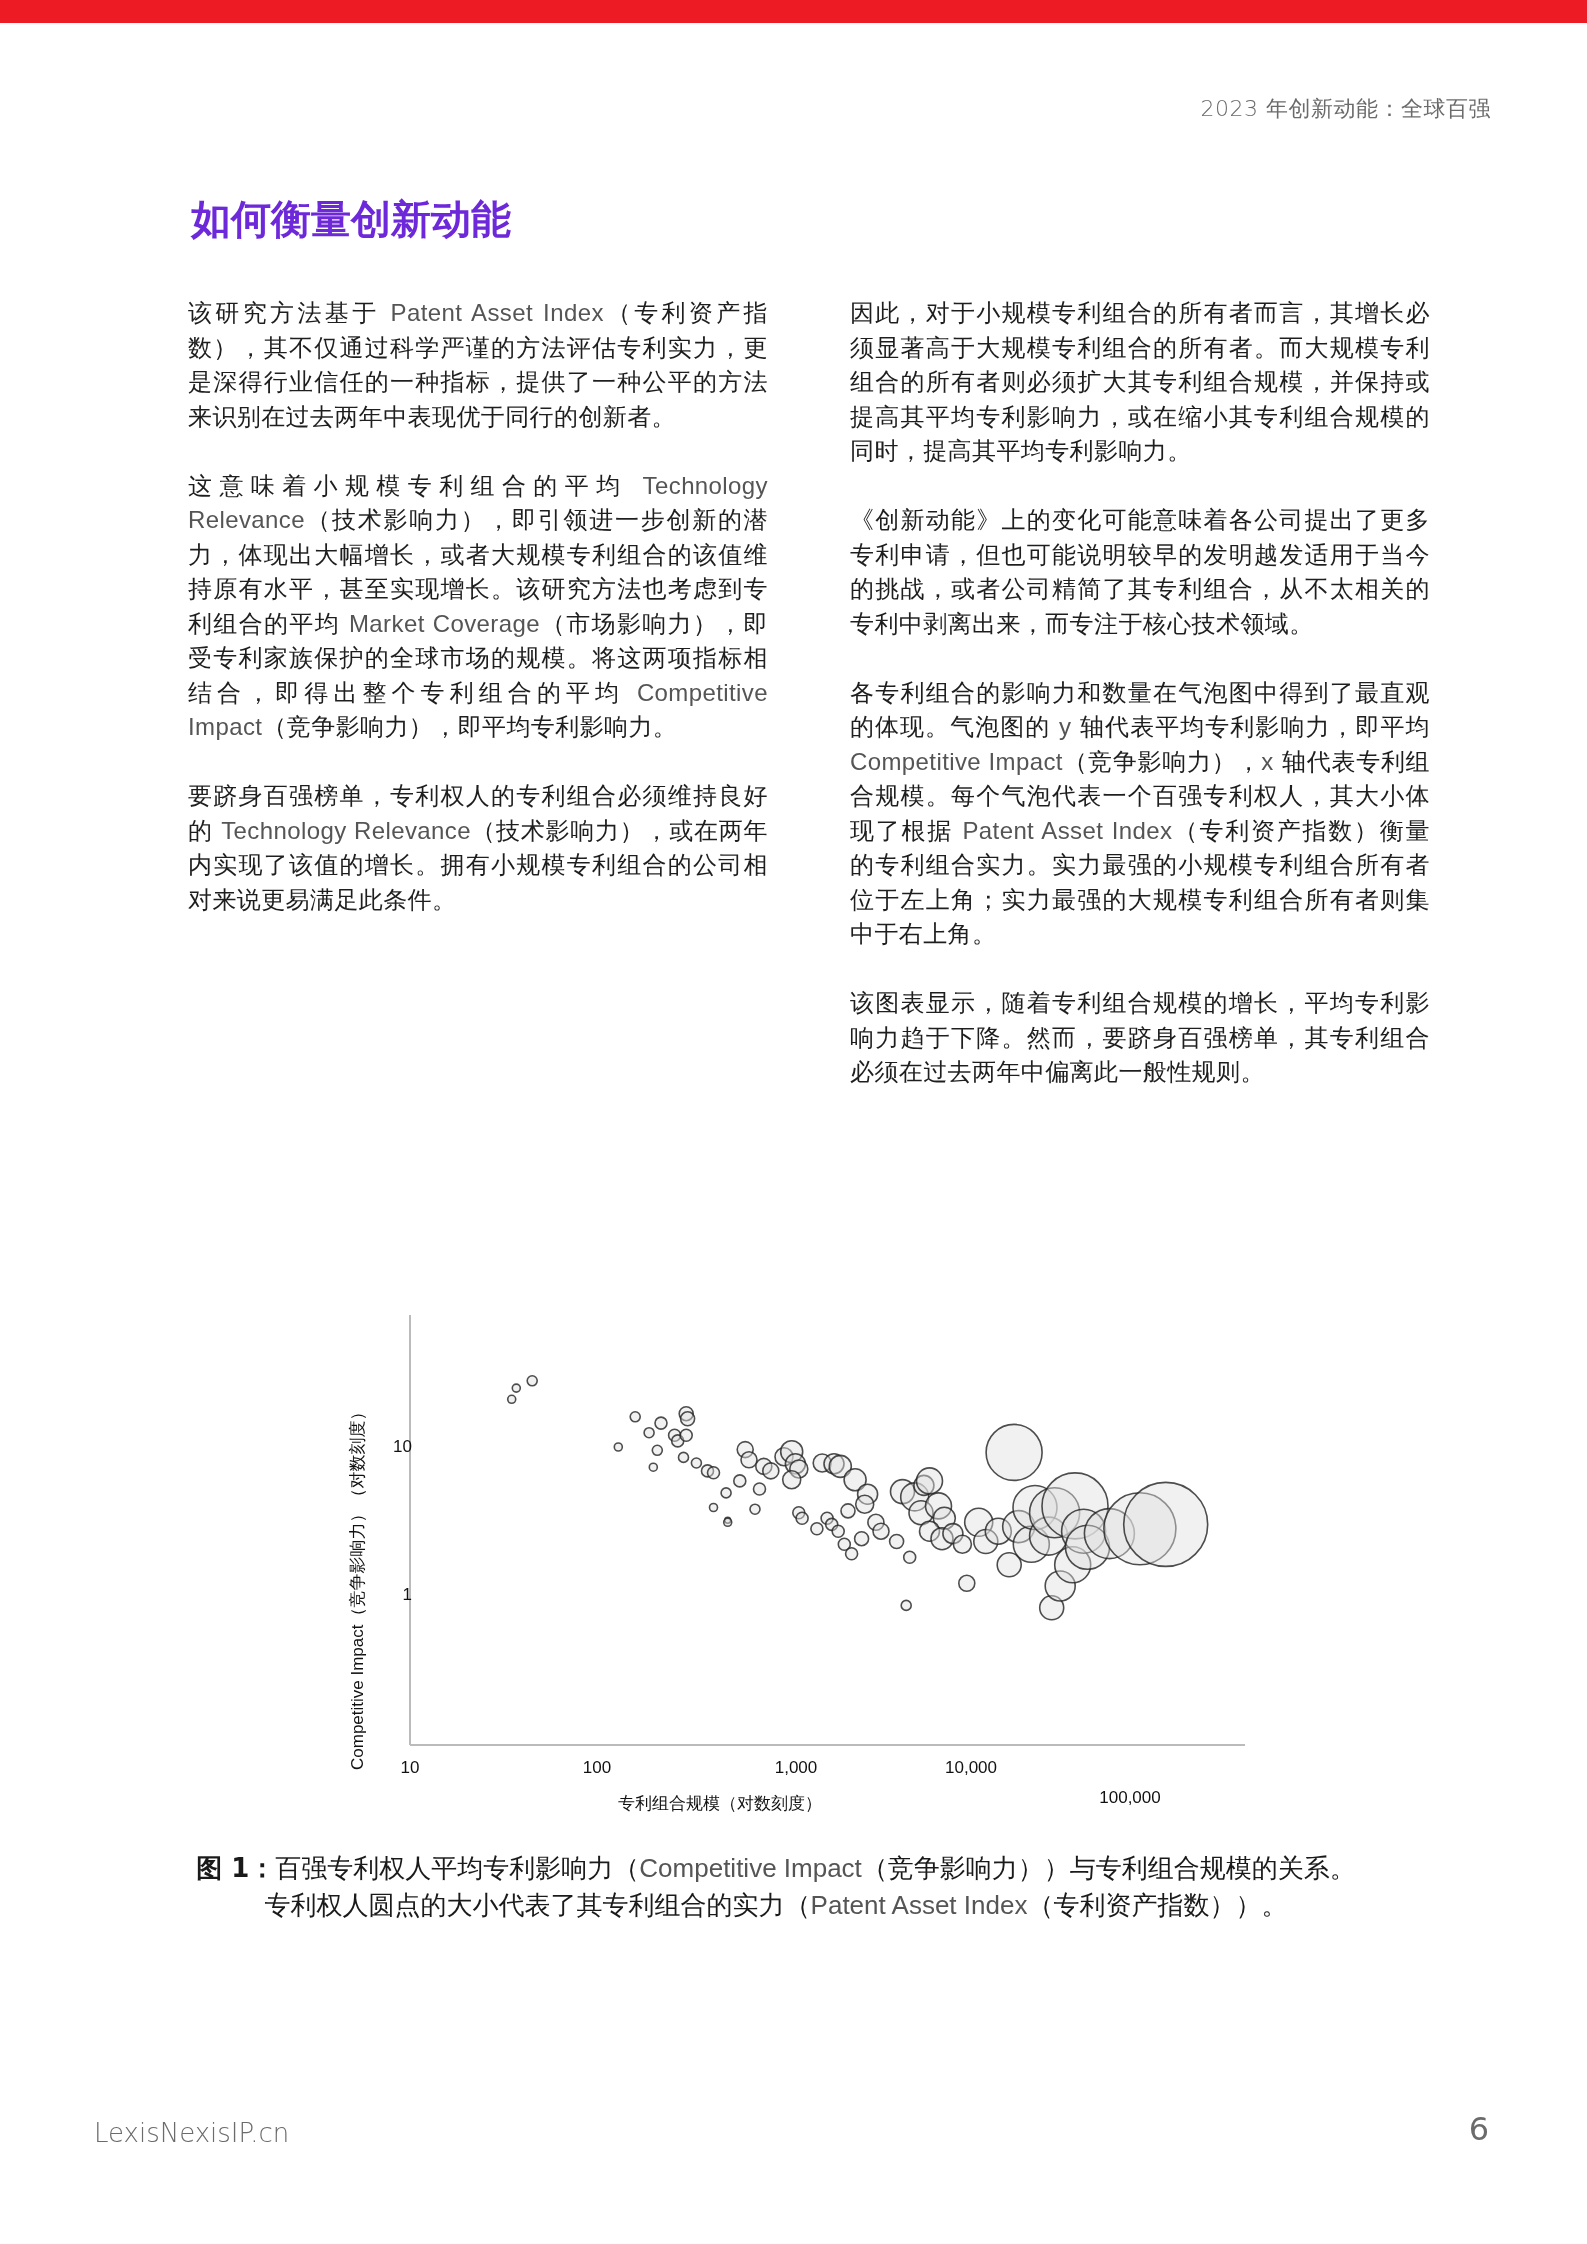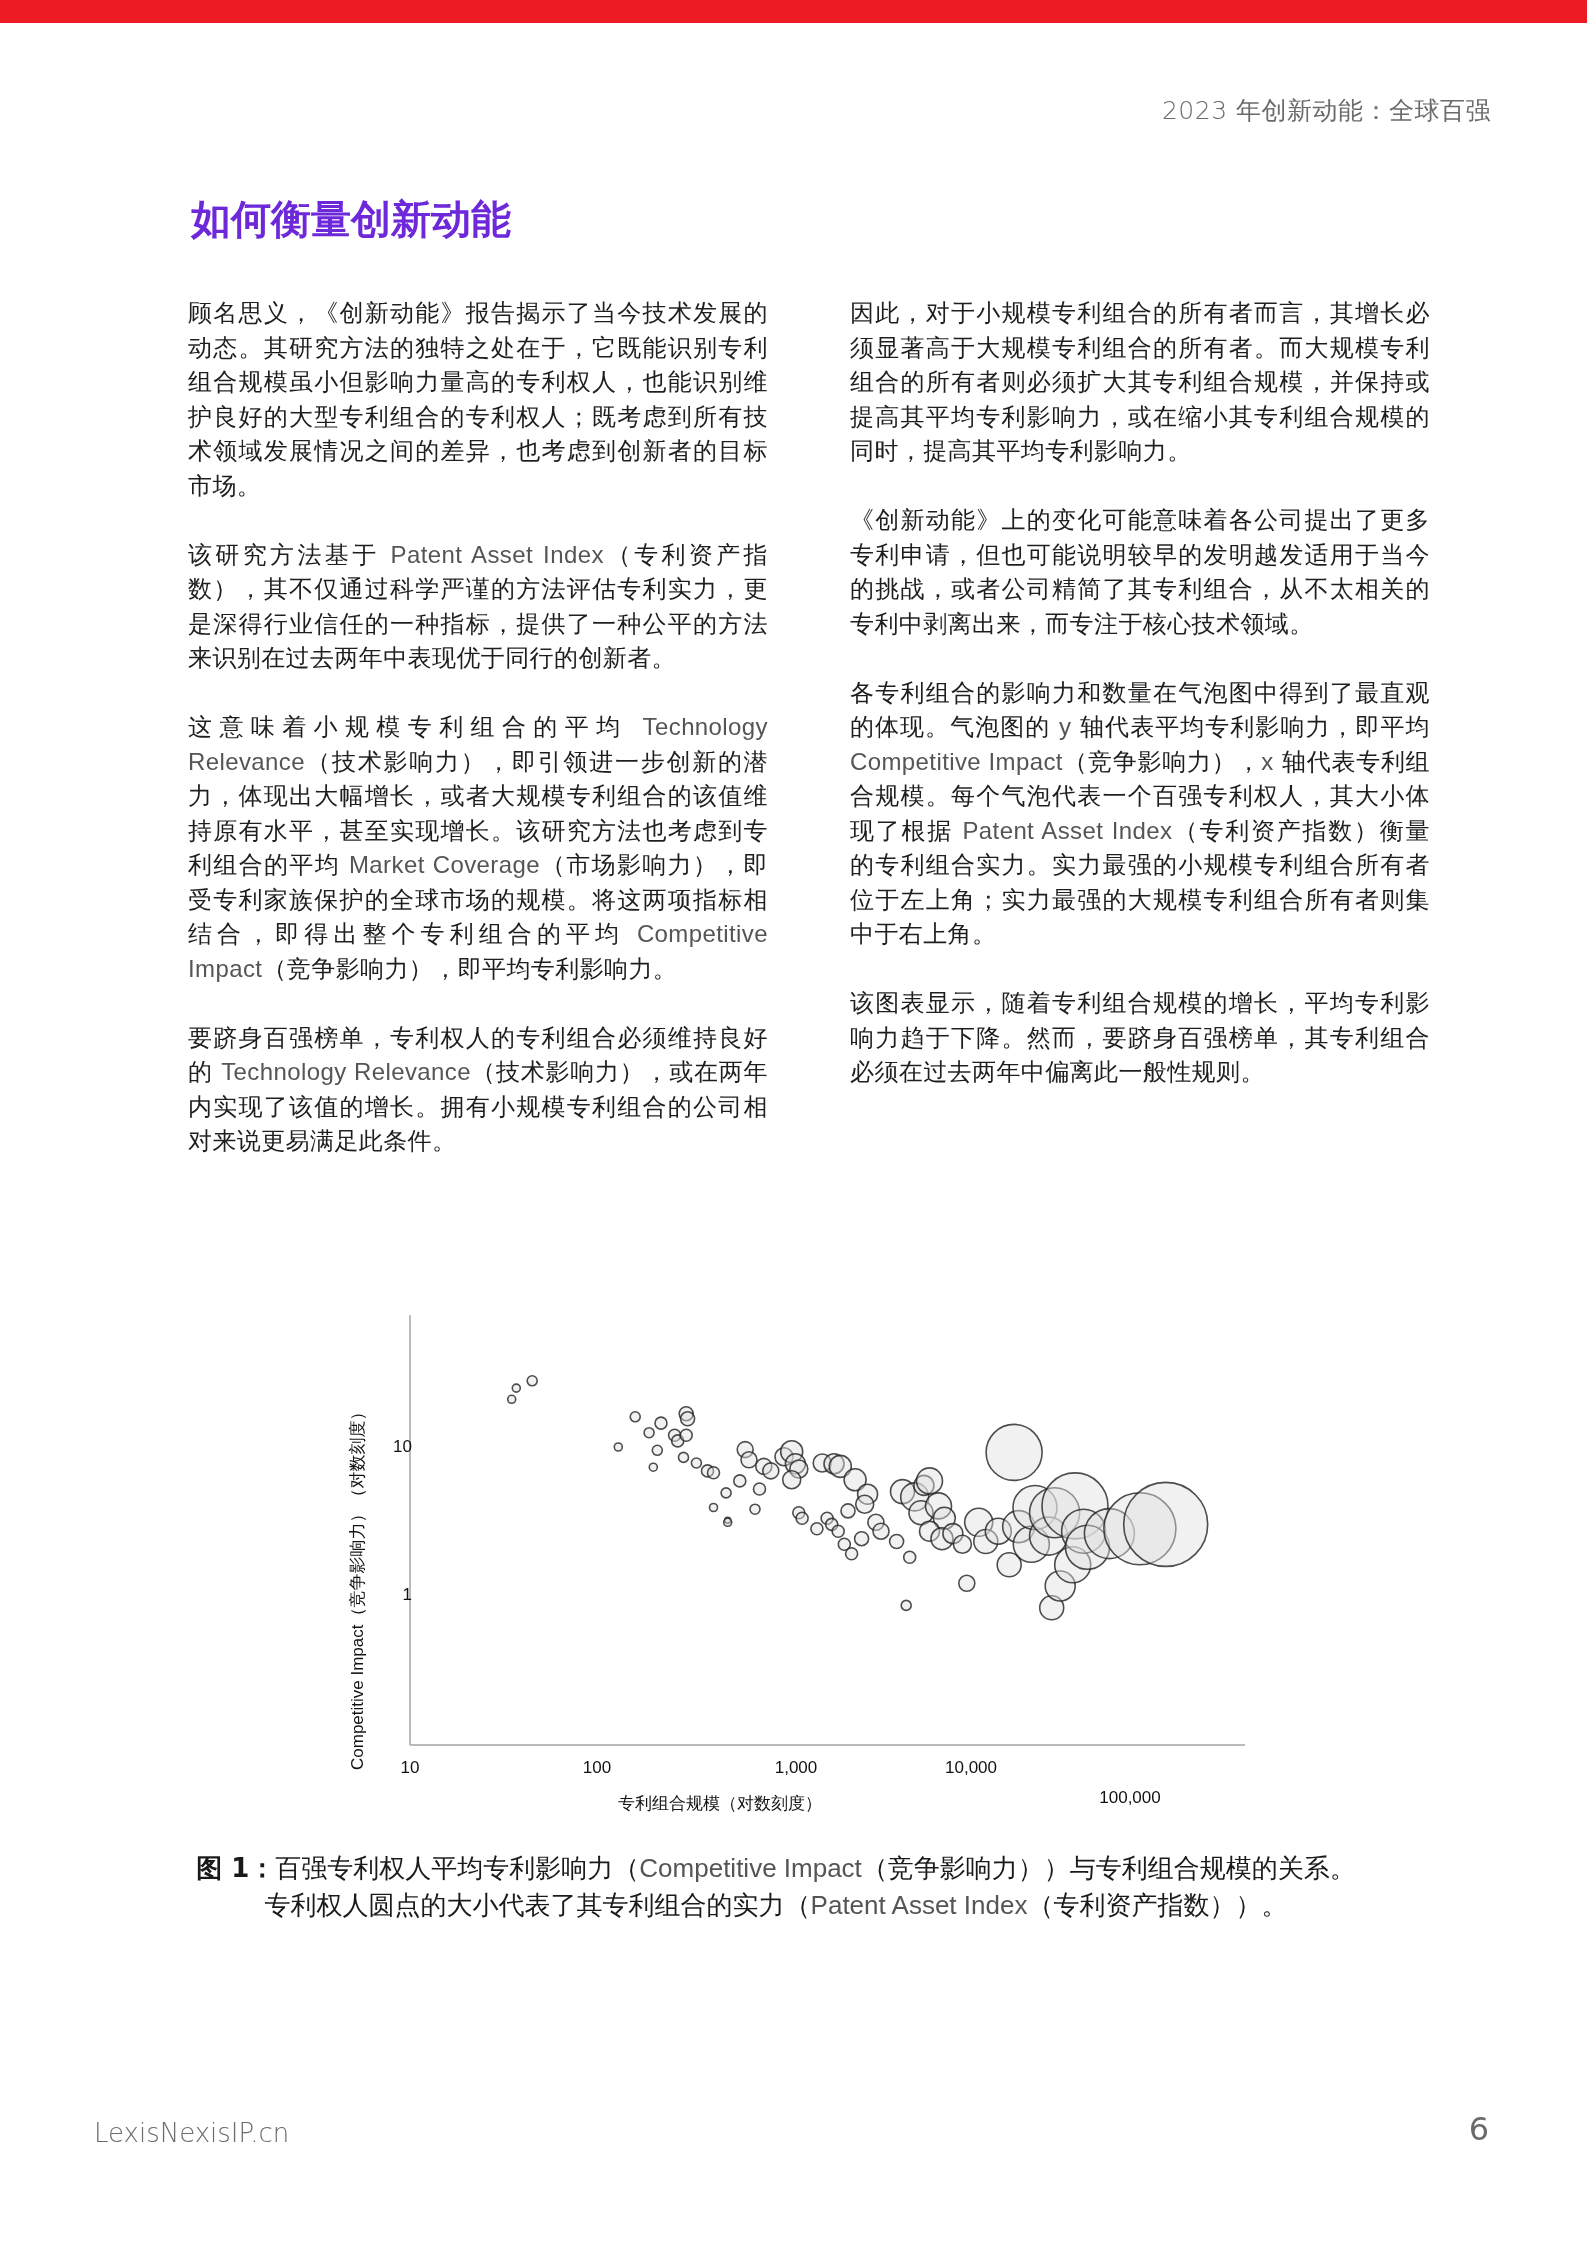--- a/index.html
+++ b/index.html
@@ -2,21 +2,21 @@
 <html><head>
 <meta charset="utf-8">
 <style>
   html, body { margin: 0; padding: 0; }
   body {
     width: 1587px; height: 2244px; position: relative; background: #ffffff;
     font-family: "DejaVu Sans", "Liberation Sans", sans-serif; color: #1a1a1a; overflow: hidden;
   }
   .top-bar { position: absolute; left: 0; top: 0; width: 1587px; height: 23px; }
   .running-header {
-    position: absolute; right: 96px; top: 94px; font-size: 25px; color: #6b6b6b;
+    position: absolute; right: 96px; top: 94px; font-size: 22px; color: #6b6b6b;
     letter-spacing: 0.5px; font-weight: 300;
   }
   .page-title {
     position: absolute; left: 191px; top: 192px; font-size: 40px; font-weight: bold; color: #6d28d9; margin: 0;
   }
   .col { position: absolute; top: 296px; width: 580px; }
   .col.left { left: 188px; }
   .col.right { left: 844px; margin-left: 6px; }
   .para { font-size: 24px; line-height: 34.5px; margin: 0 0 34.5px 0; color: #1e1e1e; text-align: justify; letter-spacing: 0.4px; }
   .para .en { color: #555; font-family: "Liberation Sans", sans-serif; font-weight: 300; }
@@ -43,21 +43,20 @@
 </head>
 <body>
 
 <div class="top-bar" id="topbar" style="background: rgb(237, 28, 36);"></div>
 
 <div class="running-header">2023 年创新动能：全球百强</div>
 
 <h1 class="page-title">如何衡量创新动能</h1>
 
 <div class="col left">
-  <p class="para">顾名思义，《创新动能》报告揭示了当今技术发展的动态。其研究方法的独特之处在于，它既能识别专利组合规模虽小但影响力量高的专利权人，也能识别维护良好的大型专利组合的专利权人；既考虑到所有技术领域发展情况之间的差异，也考虑到创新者的目标市场。</p>
   <p class="para"><span>该研究方法基于 </span><span class="en">Patent Asset Index</span><span>（专利资产指数），其不仅通过科学严谨的方法评估专利实力，更是深得行业信任的一种指标，提供了一种公平的方法来识别在过去两年中表现优于同行的创新者。</span></p>
   <p class="para"><span>这意味着小规模专利组合的平均 </span><span class="en">Technology Relevance</span><span>（技术影响力），即引领进一步创新的潜力，体现出大幅增长，或者大规模专利组合的该值维持原有水平，甚至实现增长。该研究方法也考虑到专利组合的平均 </span><span class="en">Market Coverage</span><span>（市场影响力），即受专利家族保护的全球市场的规模。将这两项指标相结合，即得出整个专利组合的平均 </span><span class="en">Competitive Impact</span><span>（竞争影响力），即平均专利影响力。</span></p>
   <p class="para"><span>要跻身百强榜单，专利权人的专利组合必须维持良好的 </span><span class="en">Technology Relevance</span><span>（技术影响力），或在两年内实现了该值的增长。拥有小规模专利组合的公司相对来说更易满足此条件。</span></p>
 </div>
 
 <div class="col right">
   <p class="para">因此，对于小规模专利组合的所有者而言，其增长必须显著高于大规模专利组合的所有者。而大规模专利组合的所有者则必须扩大其专利组合规模，并保持或提高其平均专利影响力，或在缩小其专利组合规模的同时，提高其平均专利影响力。</p>
   <p class="para">《创新动能》上的变化可能意味着各公司提出了更多专利申请，但也可能说明较早的发明越发适用于当今的挑战，或者公司精简了其专利组合，从不太相关的专利中剥离出来，而专注于核心技术领域。</p>
   <p class="para"><span>各专利组合的影响力和数量在气泡图中得到了最直观的体现。气泡图的 </span><span class="en">y</span><span> 轴代表平均专利影响力，即平均 </span><span class="en">Competitive Impact</span><span>（竞争影响力），</span><span class="en">x</span><span> 轴代表专利组合规模。每个气泡代表一个百强专利权人，其大小体现了根据 </span><span class="en">Patent Asset Index</span><span>（专利资产指数）衡量的专利组合实力。实力最强的小规模专利组合所有者位于左上角；实力最强的大规模专利组合所有者则集中于右上角。</span></p>
   <p class="para">该图表显示，随着专利组合规模的增长，平均专利影响力趋于下降。然而，要跻身百强榜单，其专利组合必须在过去两年中偏离此一般性规则。</p>

